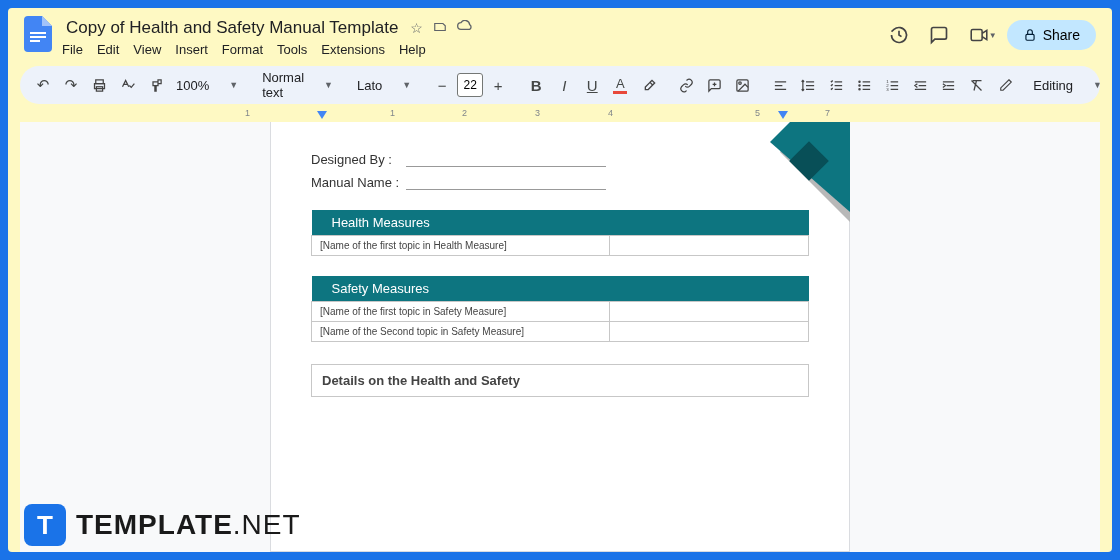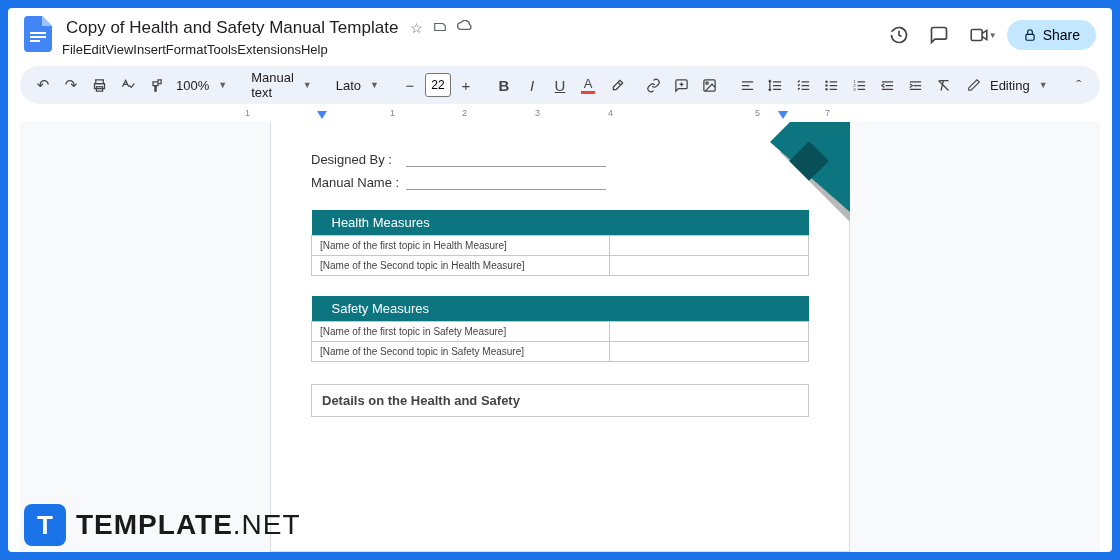--- a/index.html
+++ b/index.html
@@ -1,35 +1,35 @@
 <!DOCTYPE html>
 <html><head>
 <meta charset="utf-8">
 <style>
   * { box-sizing: border-box; margin: 0; padding: 0; }
   body { font-family: Arial, sans-serif; background: #1a73e8; width: 1120px; height: 560px; overflow: hidden; position: relative; }
-  .app-frame { position: absolute; top: 8px; left: 8px; right: 8px; bottom: 8px; background: #ffffff; border-radius: 4px; display: flex; flex-direction: column; overflow: hidden; }
+  .app-frame { position: absolute; top: 8px; left: 8px; right: 8px; bottom: 8px; background: #fef9c3; border-radius: 4px; display: flex; flex-direction: column; overflow: hidden; }
   
   .titlebar { display: flex; align-items: flex-start; padding: 8px 12px 0 12px; height: 52px; }
   .logo-box { width: 36px; height: 36px; display:flex; align-items:center; justify-content:center; margin-right:6px; }
   .title-area { flex: 1; }
   .title-row { display: flex; align-items: center; gap: 8px; }
   .doc-title { font-size: 17px; color: #202124; padding: 2px 4px; }
   .title-icons { display:flex; gap:10px; color:#5f6368; }
   .title-icons span { font-size:14px; }
-  .menus { display: flex; gap: 0; font-size: 13px; color: #202124; margin-top: 2px; }
+  .menus { display: flex; gap: 14px; font-size: 13px; color: #202124; margin-top: 2px; }
   .menus span { cursor: pointer; }
   .top-right { display: flex; align-items: center; gap: 16px; padding-right: 4px; padding-top:4px;}
   .icon-btn { width: 24px; height:24px; display:flex; align-items:center; justify-content:center; color:#5f6368; cursor:pointer; font-size:18px;}
   .share-btn { background:#c2e7ff; border-radius:20px; padding:7px 16px; display:flex; align-items:center; gap:6px; font-size:14px; cursor:pointer; }
   
   .toolbar { background:#edf2fa; margin:6px 12px 0 12px; border-radius:24px; height:38px; display:flex; align-items:center; padding:0 10px; gap:2px; overflow:hidden;}
   .tb-btn { min-width:26px; height:26px; display:flex; align-items:center; justify-content:center; color:#444746; cursor:pointer; font-size:15px; border-radius:4px; }
   .tb-sep { width:1px; height:20px; background:#c7c7c7; margin:0 4px; }
-  .tb-dd { display:flex; align-items:center; gap:9px; padding:0 6px; font-size:13px; color:#202124; cursor:pointer; }
+  .tb-dd { display:flex; align-items:center; gap:20px; padding:0 6px; font-size:13px; color:#202124; cursor:pointer; }
   .tb-dd .caret { font-size:9px; color:#5f6368; }
   .fs-box { display:flex; align-items:center; gap:2px; }
   .fs-input { width:26px; height:24px; text-align:center; border:1px solid #747775; border-radius:3px; font-size:12px; }
   .tb-spacer { flex:1; }
   
   .ruler { height:14px; margin:4px 12px 0 12px; position:relative; font-size:9px; color:#80868b; }
   .ruler .tick { position:absolute; top:0; }
   
   .canvas { flex:1; background:#f8f9fa; margin:0 12px; overflow:hidden; position:relative; }
   .page { width:580px; background:#fff; margin:0 auto; height:100%; border:1px solid #dadce0; border-top:none; position:relative; padding:30px 40px; }
@@ -145,21 +145,21 @@
         <svg width="15" height="15" viewBox="0 0 24 24" fill="none" stroke="#444" stroke-width="2">
           <path d="M16 3h5v6h-5zM16 6H8v6h3v9h2v-9h3z"></path>
         </svg>
       </span>
     <div class="tb-dd">
         <span>100%</span>
         <span class="caret">▼</span>
       </div>
     <span class="tb-sep"></span>
     <div class="tb-dd" style="width:90px;">
-        <span>Manual text</span>
+        <span>Normal text</span>
         <span class="caret">▼</span>
       </div>
     <span class="tb-sep"></span>
     <div class="tb-dd" style="width:70px;">
         <span>Lato</span>
         <span class="caret">▼</span>
       </div>
     <span class="tb-sep"></span>
     <div class="fs-box">
       <span class="tb-btn">−</span>
@@ -293,24 +293,20 @@
 
       <table class="tbl">
         <tbody>
             <tr>
               <th class="tbl-header" colspan="2">Health Measures</th>
             </tr>
         <tr>
               <td>[Name of the first topic in Health Measure]</td>
               <td class="cell2"></td>
             </tr>
-        <tr>
-              <td>[Name of the Second topic in Health Measure]</td>
-              <td class="cell2"></td>
-            </tr>
       </tbody>
         </table>
 
       <table class="tbl">
         <tbody>
             <tr>
               <th class="tbl-header" colspan="2">Safety Measures</th>
             </tr>
         <tr>
               <td>[Name of the first topic in Safety Measure]</td>

